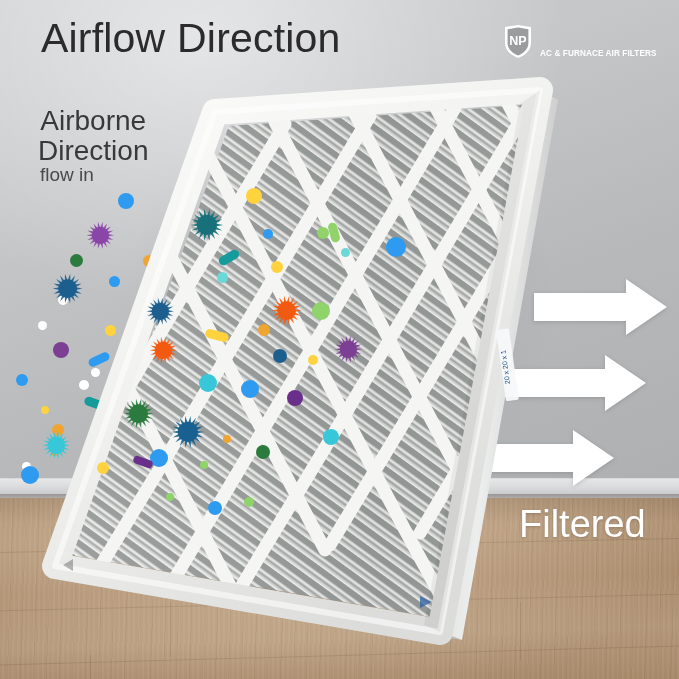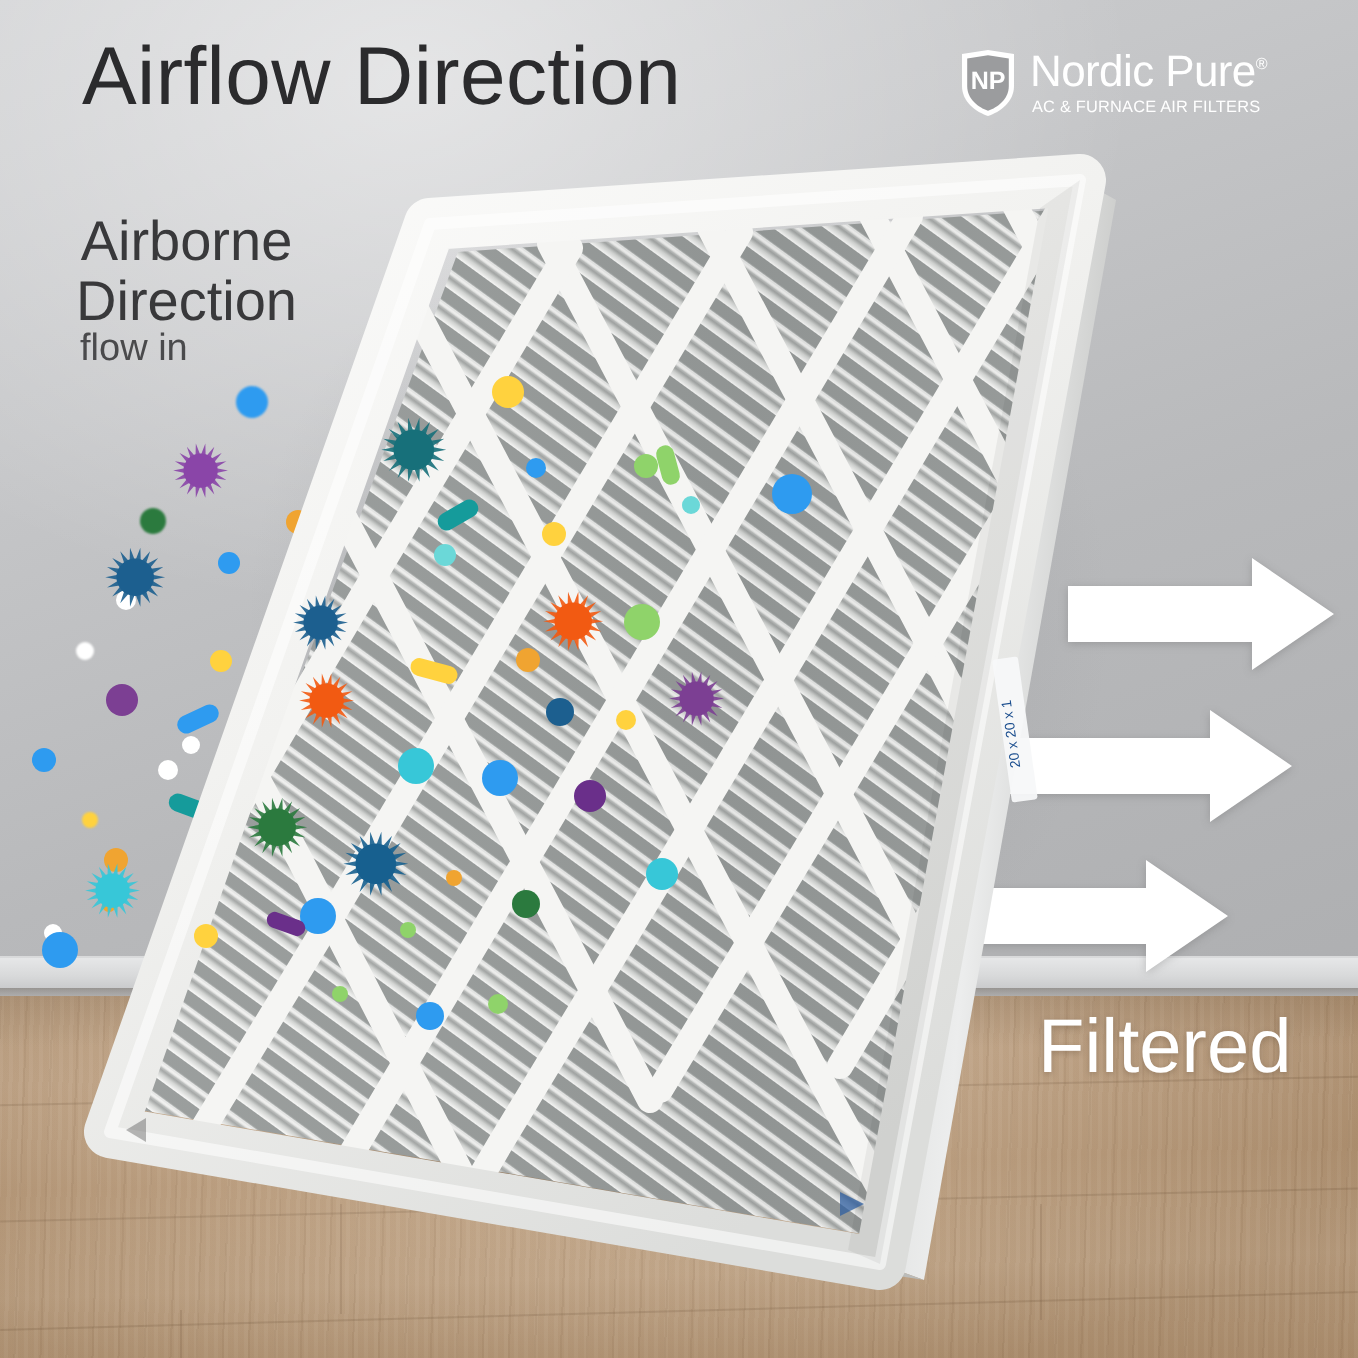--- a/index.html
+++ b/index.html
@@ -71,29 +71,29 @@
     font-size:38px;font-weight:300;color:#ffffff;white-space:nowrap;
     text-shadow:0 1px 3px rgba(90,70,50,.35);
   }
   .flowout{
     position:absolute;left:522px;top:546px;
     font-size:19px;font-weight:300;color:#ffffff;white-space:nowrap;
     text-shadow:0 1px 3px rgba(90,70,50,.35);
   }
 
   
-  .logo{position:absolute;left:479px;top:24px;width:160px;height:36px;}
+  .logo{position:absolute;left:503px;top:24px;width:160px;height:36px;}
   .logo-shield{position:absolute;left:0;top:0;width:30px;height:35px;}
   .logo-name{
     position:absolute;left:36px;top:-1px;font-size:22px;font-weight:400;
     color:#ffffff;letter-spacing:-.3px;white-space:nowrap;
   }
   .logo-reg{font-size:8px;vertical-align:super;}
   .logo-sub{
-    position:absolute;left:37px;top:25px;font-size:8.2px;font-weight:400;
+    position:absolute;left:37px;top:25px;font-size:8.2px;font-weight:700;
     color:#ffffff;letter-spacing:.1px;white-space:nowrap;
   }
 
   
   .arrow{position:absolute;filter:drop-shadow(0 1px 2px rgba(70,70,72,.25));}
 
   
   .filter-wrap{position:absolute;left:0;top:0;width:679px;height:679px;}
   .drop{
     position:absolute;left:60px;top:556px;width:400px;height:70px;
@@ -336,19 +336,16 @@
 
   <div class="filtered">Filtered</div>
 
   <div class="logo">
     <svg class="logo-shield" width="30" height="35" viewBox="0 0 30 35">
       <path d="M2,3 L15,1 L28,3 L28,19 C28,27 21,32 15,34 C9,32 2,27 2,19 Z" fill="#ffffff"></path>
       <path d="M4.6,5.2 L15,3.6 L25.4,5.2 L25.4,19 C25.4,25.6 19.8,29.7 15,31.4
                C10.2,29.7 4.6,25.6 4.6,19 Z" fill="#9b9c9e"></path>
       <text x="15" y="20.5" text-anchor="middle" font-family="Liberation Sans, sans-serif" font-size="12.5" font-weight="700" fill="#ffffff">NP</text>
     </svg>
-    <div class="logo-name">
-      <span>Nordic Pure</span><span class="logo-reg">®</span>
-    </div>
     <div class="logo-sub">AC &amp; FURNACE AIR FILTERS</div>
   </div>
 
 </div>
 
 </body></html>

